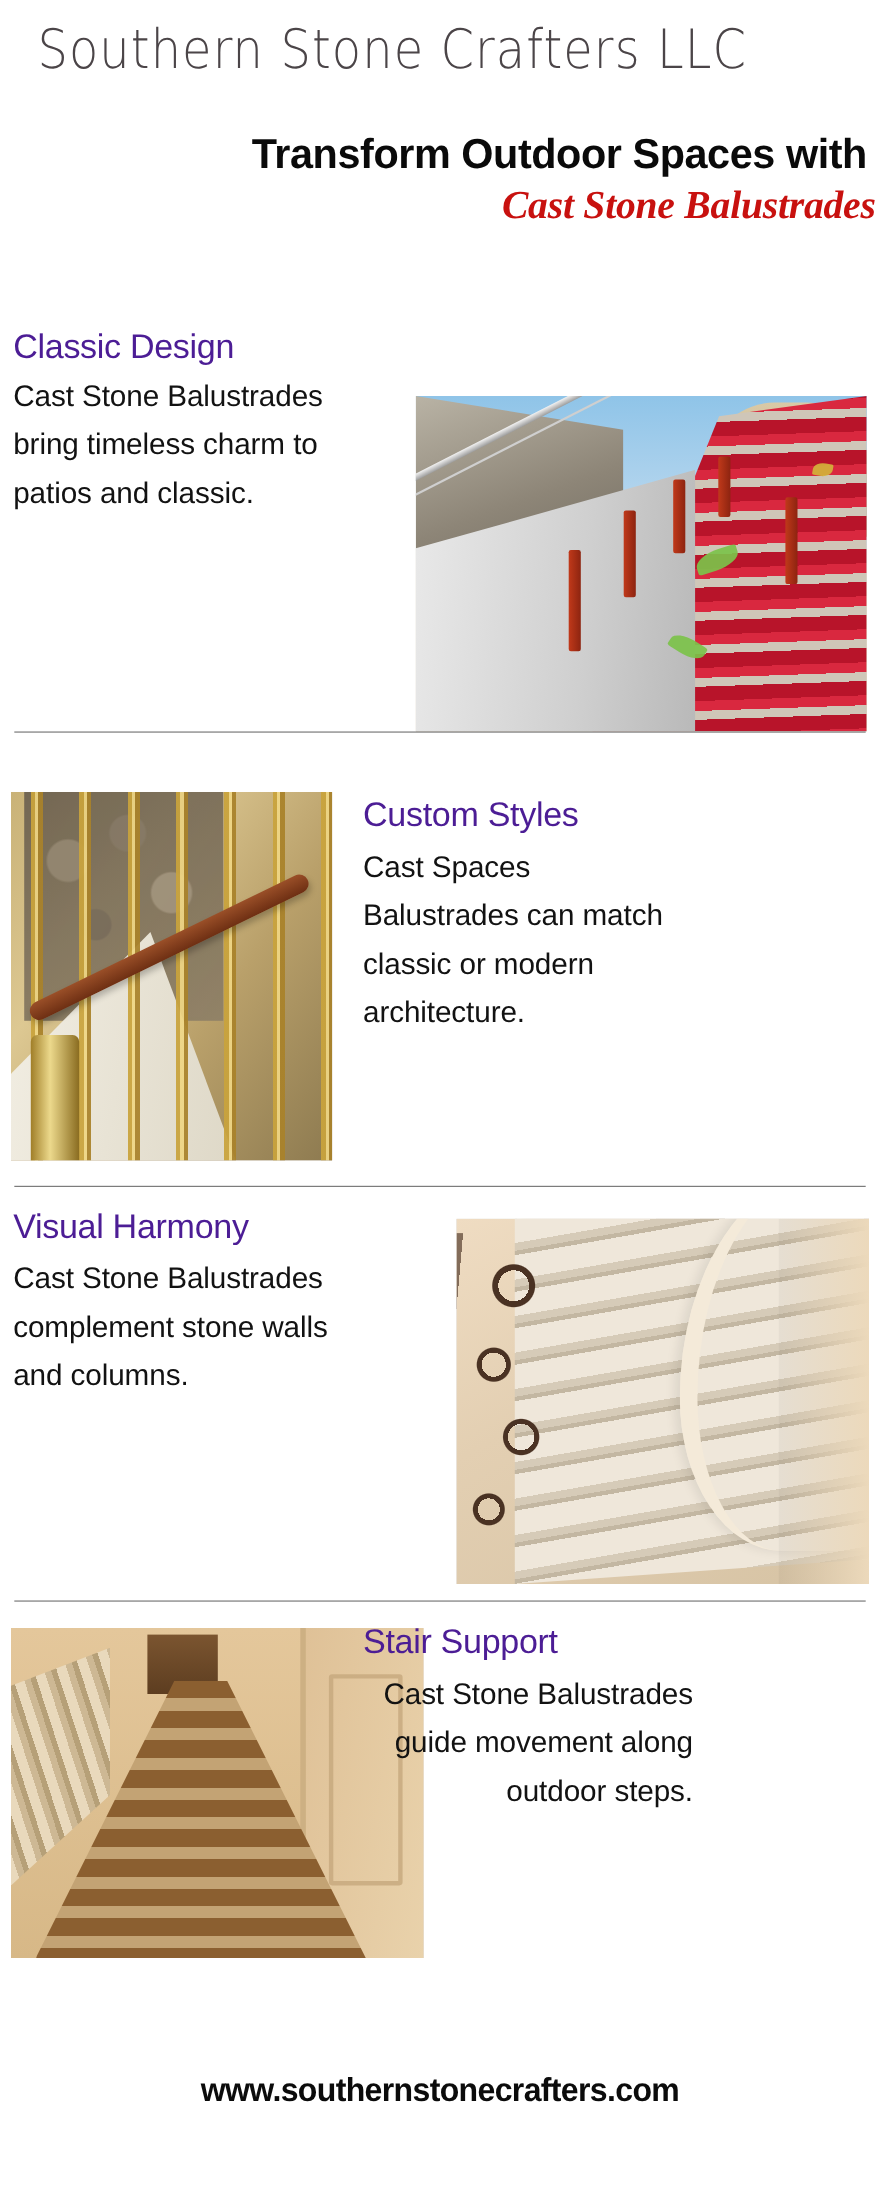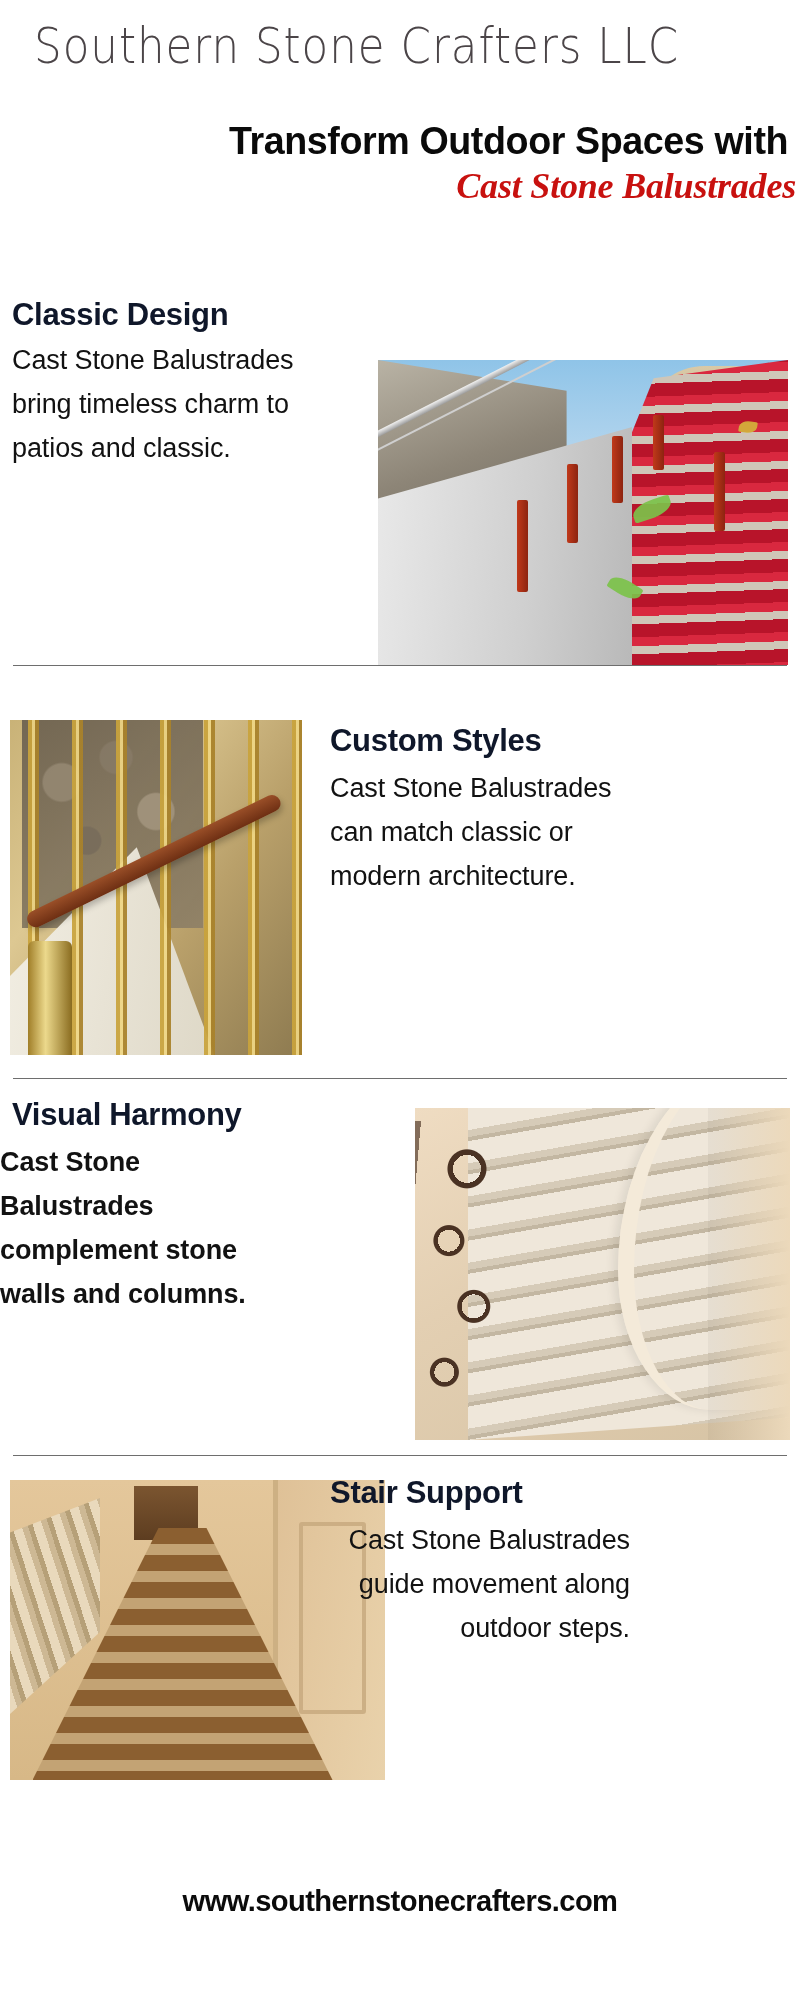--- a/index.html
+++ b/index.html
@@ -62,23 +62,23 @@
     line-height: 44px;
     letter-spacing: -0.2px;
     white-space: nowrap;
   }
 
   
   .section { position: absolute; left: 0; width: 800px; }
 
   .sec-title {
     font-family: "Liberation Sans", sans-serif;
-    font-weight: bold;
+    font-weight: normal;
     font-size: 31px;
-    color: #0f172a;
+    color: #4c1d95;
     line-height: 38px;
     letter-spacing: -0.3px;
     white-space: nowrap;
   }
   .sec-body {
     font-family: "Liberation Sans", sans-serif;
     font-weight: normal;
     font-size: 27px;
     color: #121212;
     line-height: 44px;
@@ -326,28 +326,28 @@
   <div class="photo" style="left:10px;top:24px;width:292px;height:335px;">
     <div class="p2-bg"></div>
     <div class="p2-stone"></div>
     <div class="p2-white"></div>
     <div class="p2-balusters"></div>
     <div class="p2-handrail"></div>
     <div class="p2-newel"></div>
   </div>
 
   <div class="sec-title" style="position:absolute;left:330px;top:26px;">Custom Styles</div>
-  <div class="sec-body" style="position:absolute;left:330px;top:70px;width:290px;">Cast Stone Balustrades can match classic or modern architecture.</div>
+  <div class="sec-body" style="position:absolute;left:330px;top:70px;width:290px;">Cast Spaces Balustrades can match classic or modern architecture.</div>
 
   <div class="divider" style="top:382px;"></div>
 </div>
 
 <div class="section" style="top:1078px;height:378px;">
   <div class="sec-title" style="position:absolute;left:12px;top:18px;">Visual Harmony</div>
-  <div class="sec-body" style="position:absolute;left:0;top:62px;width:300px;font-weight:bold;">Cast Stone Balustrades complement stone walls and columns.</div>
+  <div class="sec-body" style="position:absolute;left:12px;top:62px;width:300px;">Cast Stone Balustrades complement stone walls and columns.</div>
 
   <div class="photo" style="left:415px;top:30px;width:375px;height:332px;">
     <div class="p3-bg"></div>
     <div class="p3-steps"></div>
     <div class="p3-curve"></div>
     <div class="p3-iron"></div>
     <div class="p3-wallR"></div>
   </div>
 
   <div class="divider" style="top:377px;"></div>

